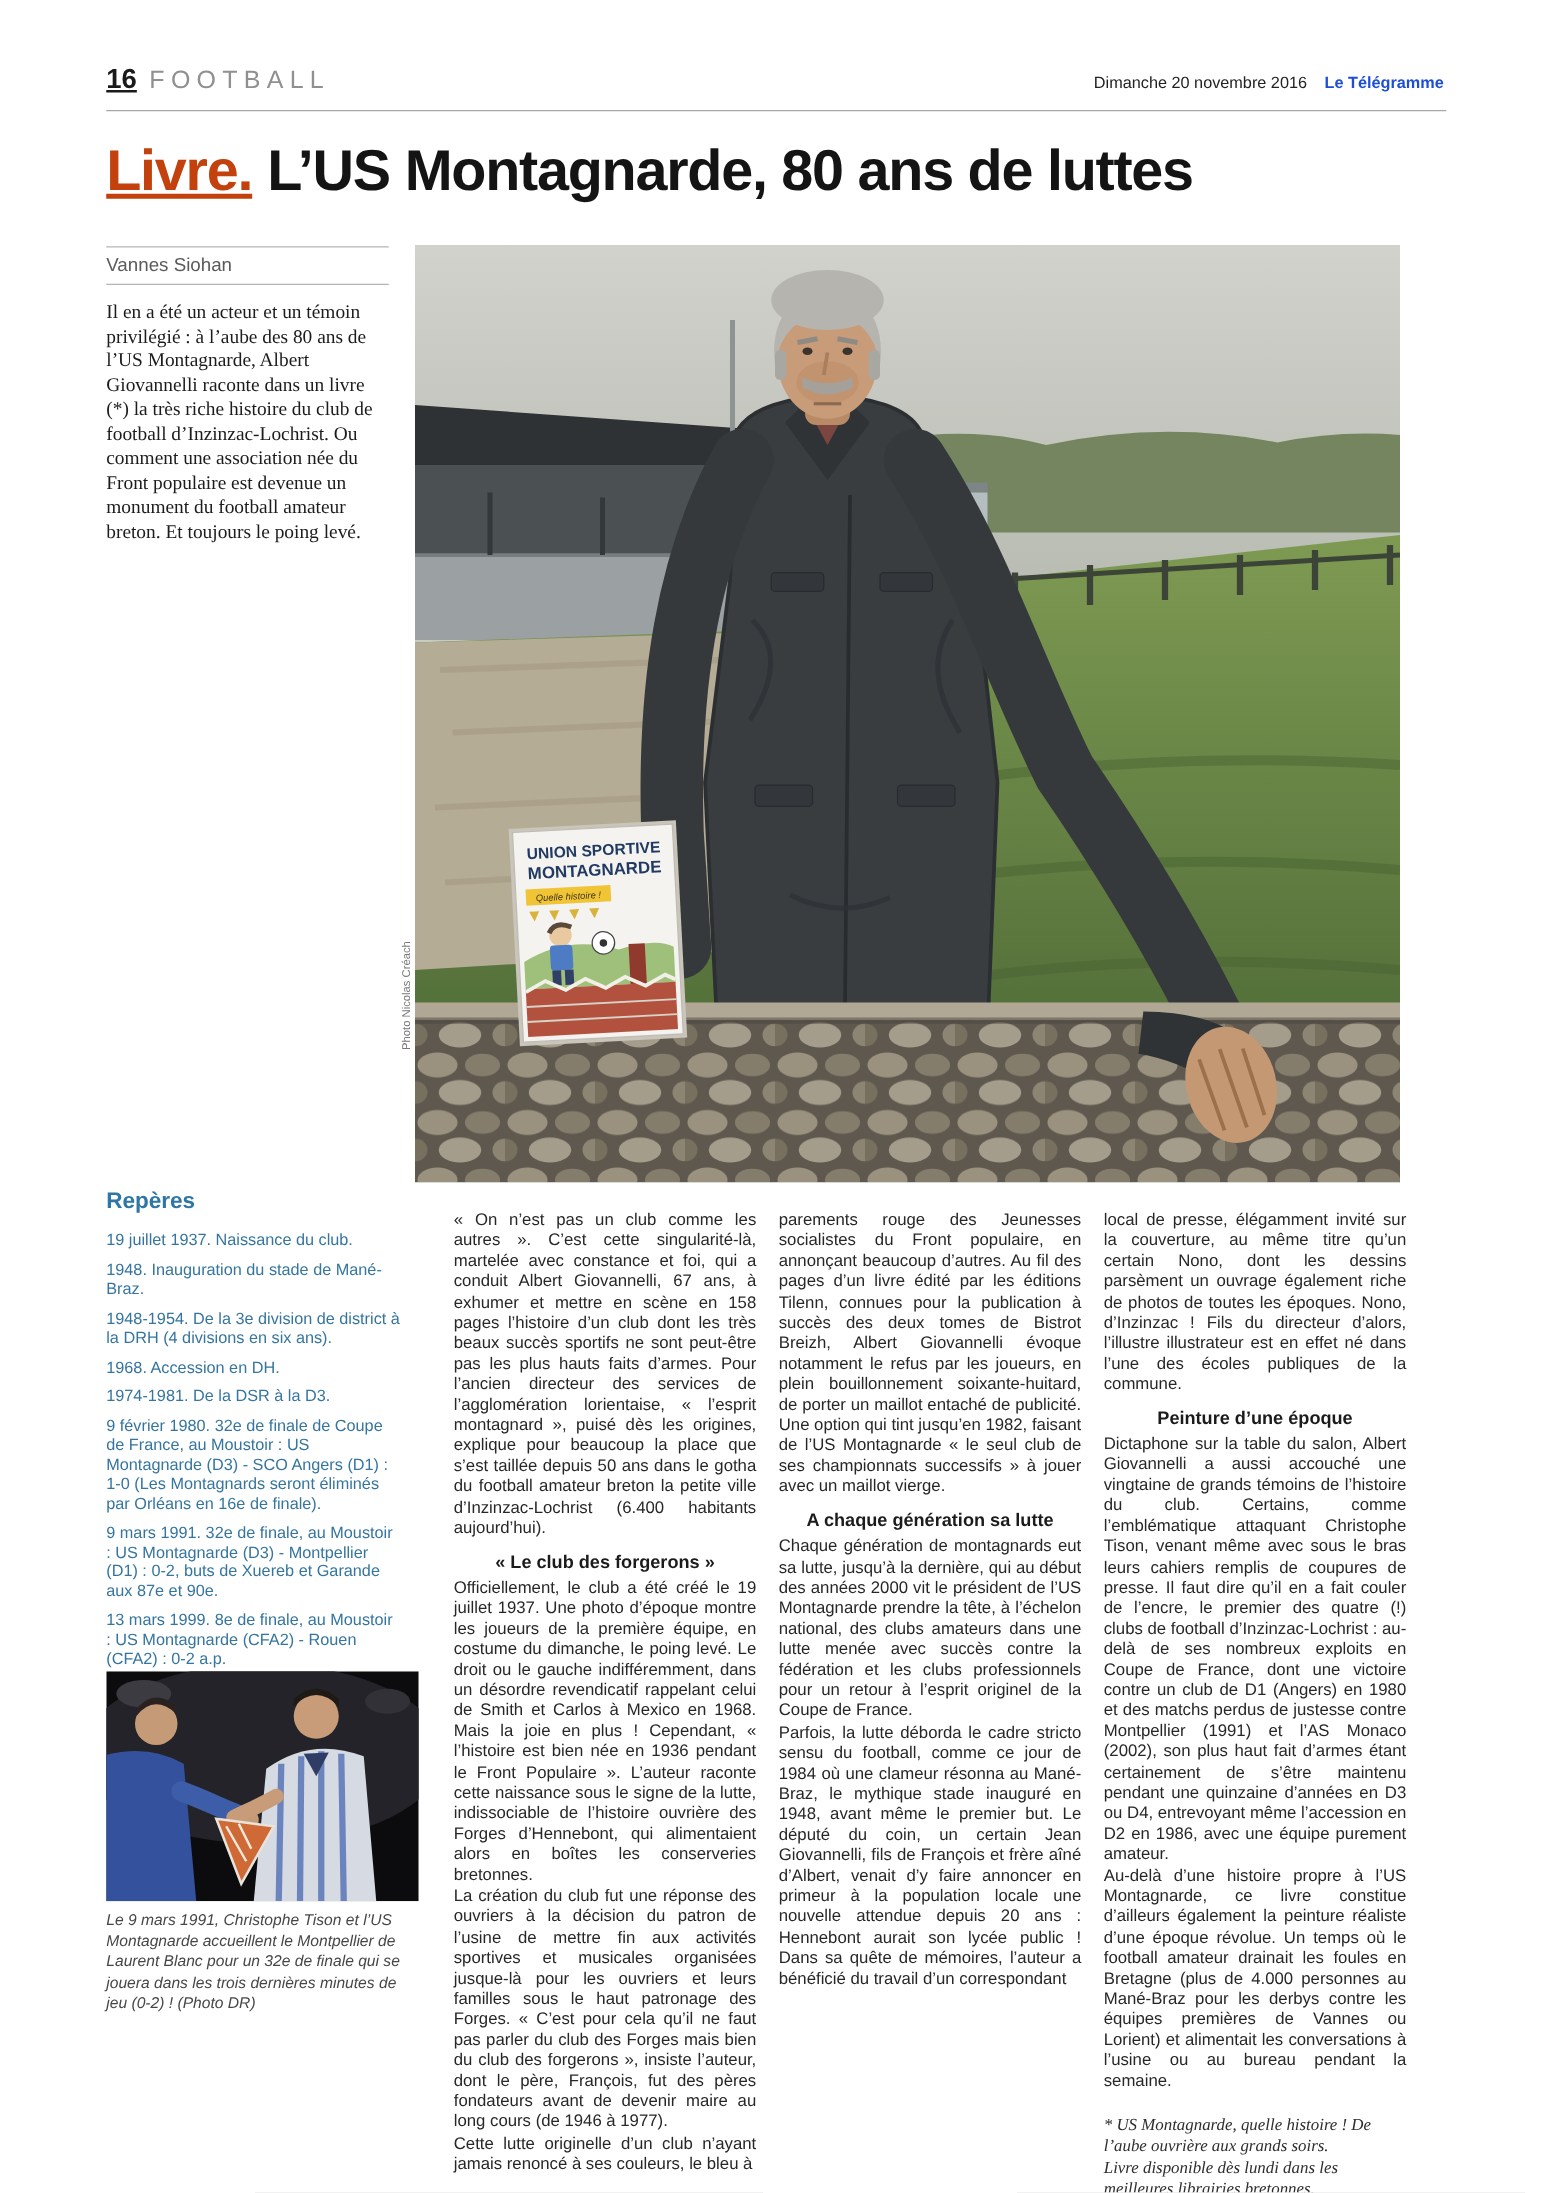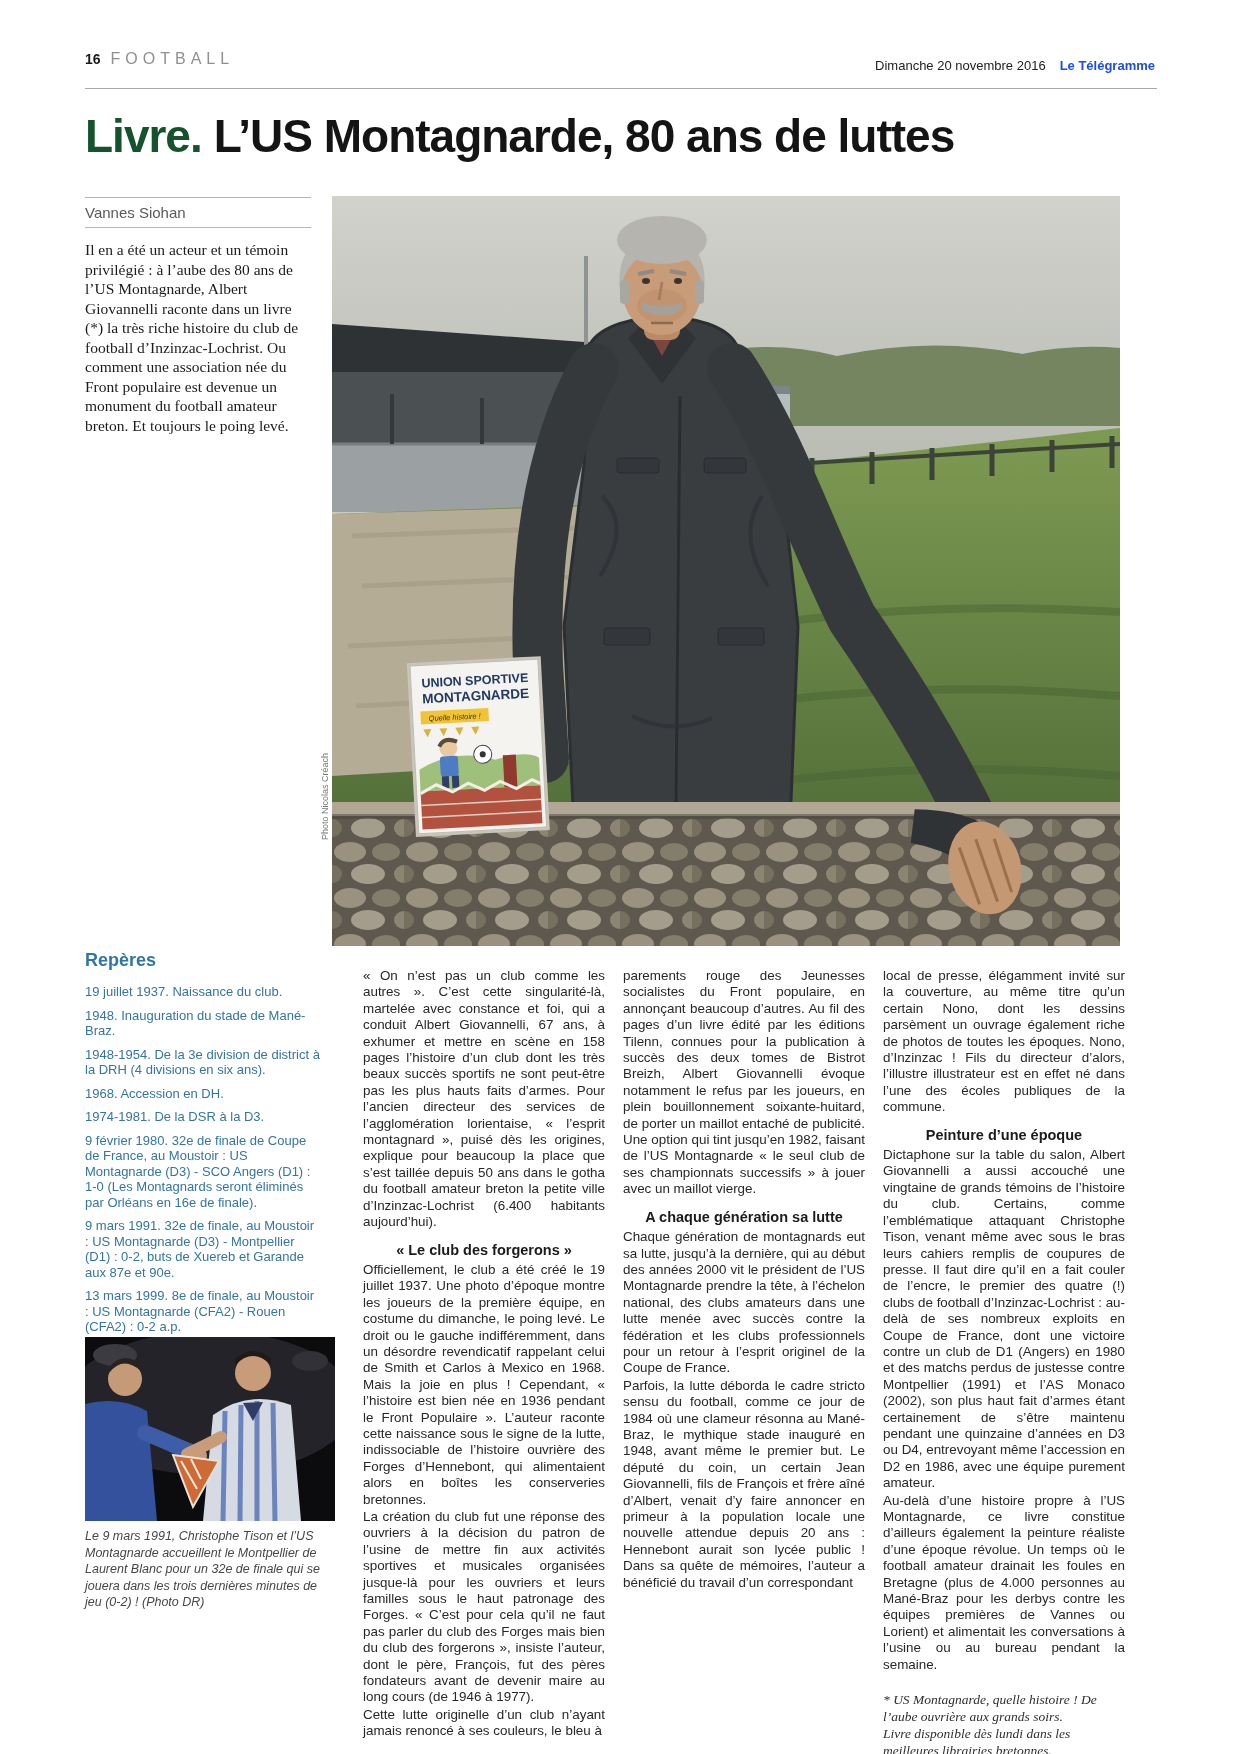--- a/index.html
+++ b/index.html
@@ -1,29 +1,29 @@
 <!DOCTYPE html>
 <html lang="fr"><head>
 <meta charset="utf-8">
 <style>
   html,body{margin:0;padding:0;background:#e8e8e8;}
   .page{position:relative;width:1240px;height:1754px;background:#ffffff;margin:0 auto;
         font-family:"Liberation Sans",sans-serif;color:#262626;overflow:hidden;}
   .abs{position:absolute;}
 
   
-  .pagenum{font-size:14px;font-weight:700;color:#1a1a1a;display:inline-block;}
-  .section{font-size:16px;font-weight:500;color:#909090;letter-spacing:5px;margin-left:10px;display:inline-block;}
+  .pagenum{font-size:22px;font-weight:700;color:#1a1a1a;display:inline-block;text-decoration:underline;}
+  .section{font-size:20px;font-weight:500;color:#909090;letter-spacing:5px;margin-left:10px;display:inline-block;}
   .dateline{font-size:13px;color:#222;}
   .dateline .brand{font-weight:700;color:#1d4ed8;margin-left:14px;}
   .toprule{height:1px;background:#a8a8a8;}
 
   
   .headline{font-size:46px;font-weight:700;letter-spacing:-1px;line-height:1.05;color:#141414;white-space:nowrap;}
-  .kicker{color:#14532d;margin-right:12px;}
+  .kicker{color:#c2410c;margin-right:12px;text-decoration:underline;}
 
   
   .br-rule{height:1px;background:#b5b5b5;}
   .byline{font-size:15px;color:#5a5a5a;padding:6px 0;}
   .intro{font-family:"Liberation Serif",serif;font-size:15.5px;line-height:19.5px;color:#1c1c1c;}
 
   
   .caption{font-style:italic;font-size:13px;line-height:16.5px;color:#474747;}
   .credit-vert{font-size:9px;color:#777;transform:rotate(-90deg);transform-origin:left top;white-space:nowrap;}
 

